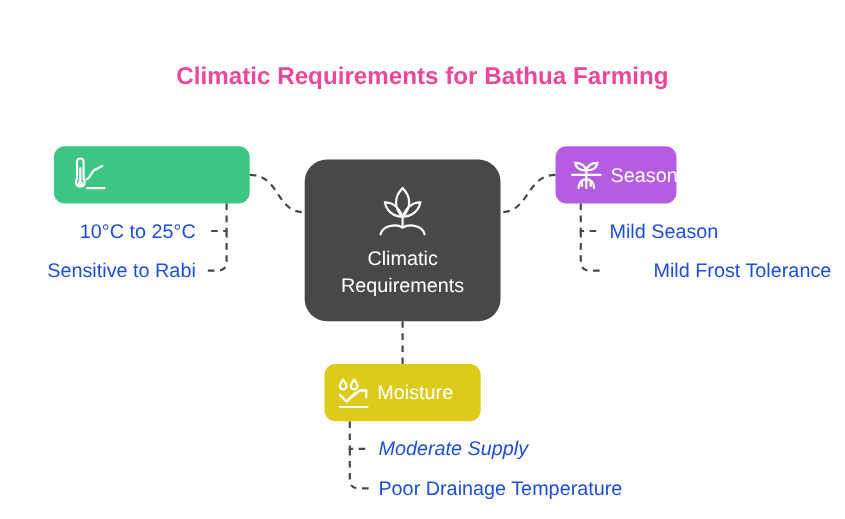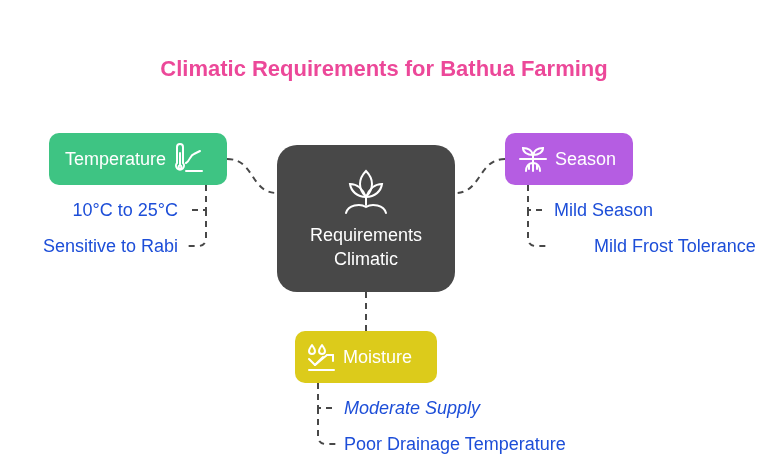--- a/index.html
+++ b/index.html
@@ -10,21 +10,21 @@
   svg.lines { position: absolute; left: 0; top: 0; width: 768px; height: 472px; }
   .center { position: absolute; left: 277px; top: 145px; width: 178px; height: 147px;
             background: #484848; border-radius: 20px; color: #fff; text-align: center; }
   .center .ic { position: absolute; left: 66px; top: 22px; width: 46px; height: 50px; }
   .center .lbl { position: absolute; left: 0; width: 100%; top: 78px; font-size: 18px; line-height: 24px; }
   .node { position: absolute; height: 52px; border-radius: 10px; color: #fff;
           display: flex; align-items: center; font-size: 18px; box-sizing: border-box; }
   .node svg { width: 32px; height: 32px; flex: none; }
   .temp { left: 49px; top: 133px; width: 178px; background: #3ec483; padding-left: 16px; }
   .temp .t { margin-right: 6px; }
-  .season { left: 505px; top: 133px; width: 128px; background: #b55de2; padding-left: 12px; }
+  .season { left: 505px; top: 133px; width: 110px; background: #b55de2; padding-left: 12px; }
   .season .t { margin-left: 6px; }
   .moist { left: 295px; top: 331px; width: 142px; background: #dccb1b; padding-left: 10px; }
   .moist .t { margin-left: 6px; }
   .item { position: absolute; font-size: 18px; color: #1d4ed8; white-space: nowrap; line-height: 22px; }
   .right-al { text-align: right; }
 </style>
 </head>
 <body>
 
 <div class="title">Climatic Requirements for Bathua Farming</div>
@@ -45,27 +45,26 @@
 
 <div class="center">
   <svg class="ic" viewBox="0 0 46 50" fill="none" stroke="#fff" stroke-width="2" stroke-linecap="round">
     <path d="M23 4 C 15 12, 15 22, 23 30 C 31 22, 31 12, 23 4 Z"></path>
     <path d="M23 30 C 14 30, 8 24, 7 17 C 14 17, 20 22, 23 30"></path>
     <path d="M23 30 C 32 30, 38 24, 39 17 C 32 17, 26 22, 23 30"></path>
     <path d="M23 30 L23 38"></path>
     <path d="M3 46 C 5 38, 17 36, 23 40 C 29 36, 41 38, 43 46"></path>
   </svg>
   <div class="lbl">
+    <div>Climatic</div>
     <div>Requirements</div>
-    <div>Climatic</div>
   </div>
 </div>
 
 <div class="node temp">
-  <span class="t">Temperature</span>
   <svg viewBox="0 0 32 32" fill="none" stroke="#fff" stroke-width="2" stroke-linecap="round">
     <path d="M5 4 L5 20 A4 4 0 1 0 11 20 L11 4 A3 3 0 0 0 5 4 Z"></path>
     <circle cx="8" cy="24" r="1.5"></circle>
     <path d="M8 10 L8 22"></path>
     <path d="M14 20 C 18 18, 18 12, 22 11 L 28 8"></path>
     <path d="M14 28 L30 28"></path>
   </svg>
 </div>
 
 <div class="node season">

